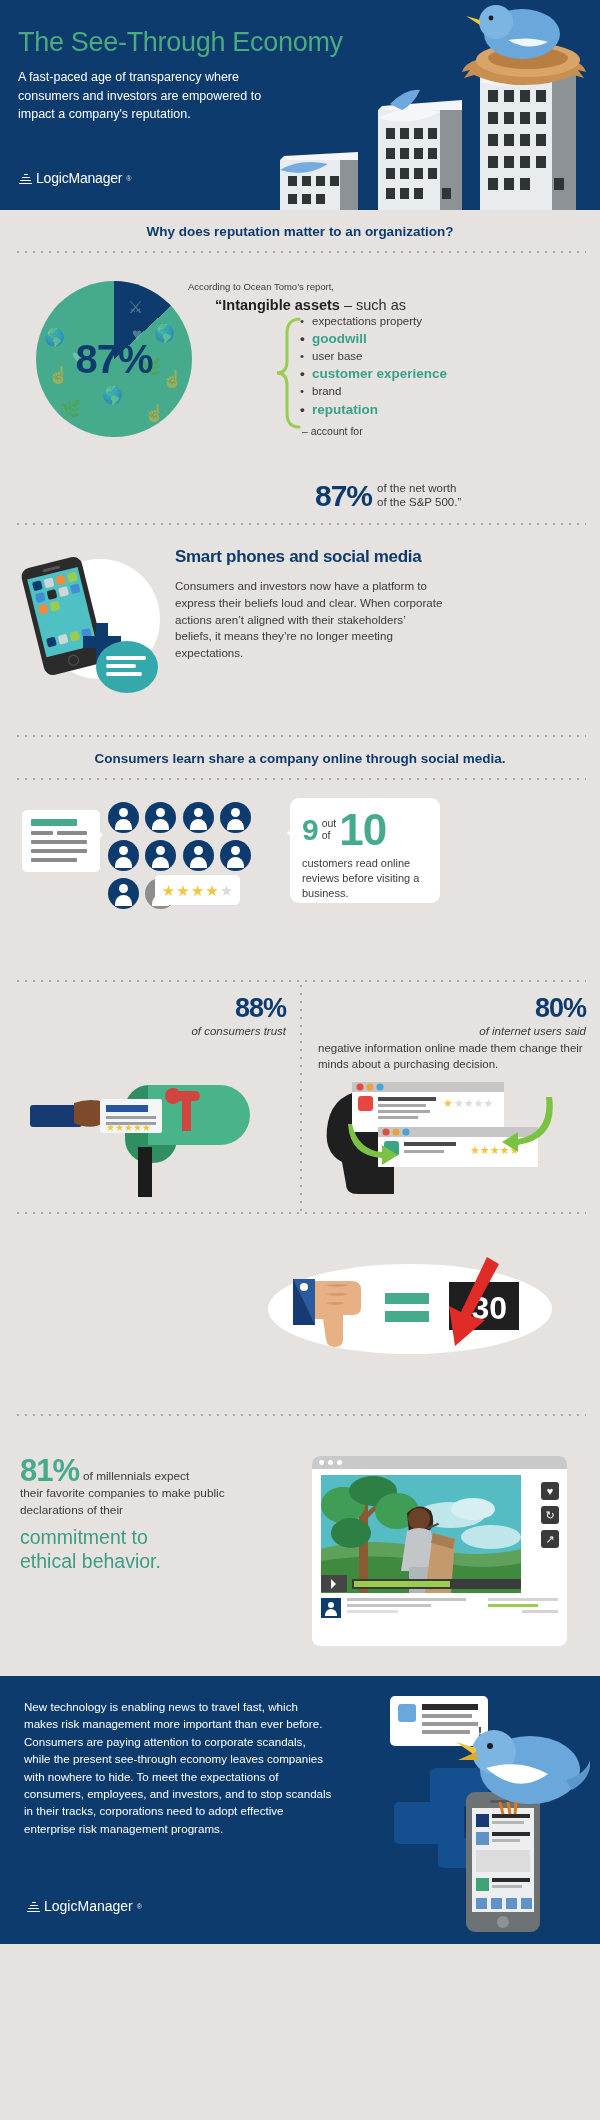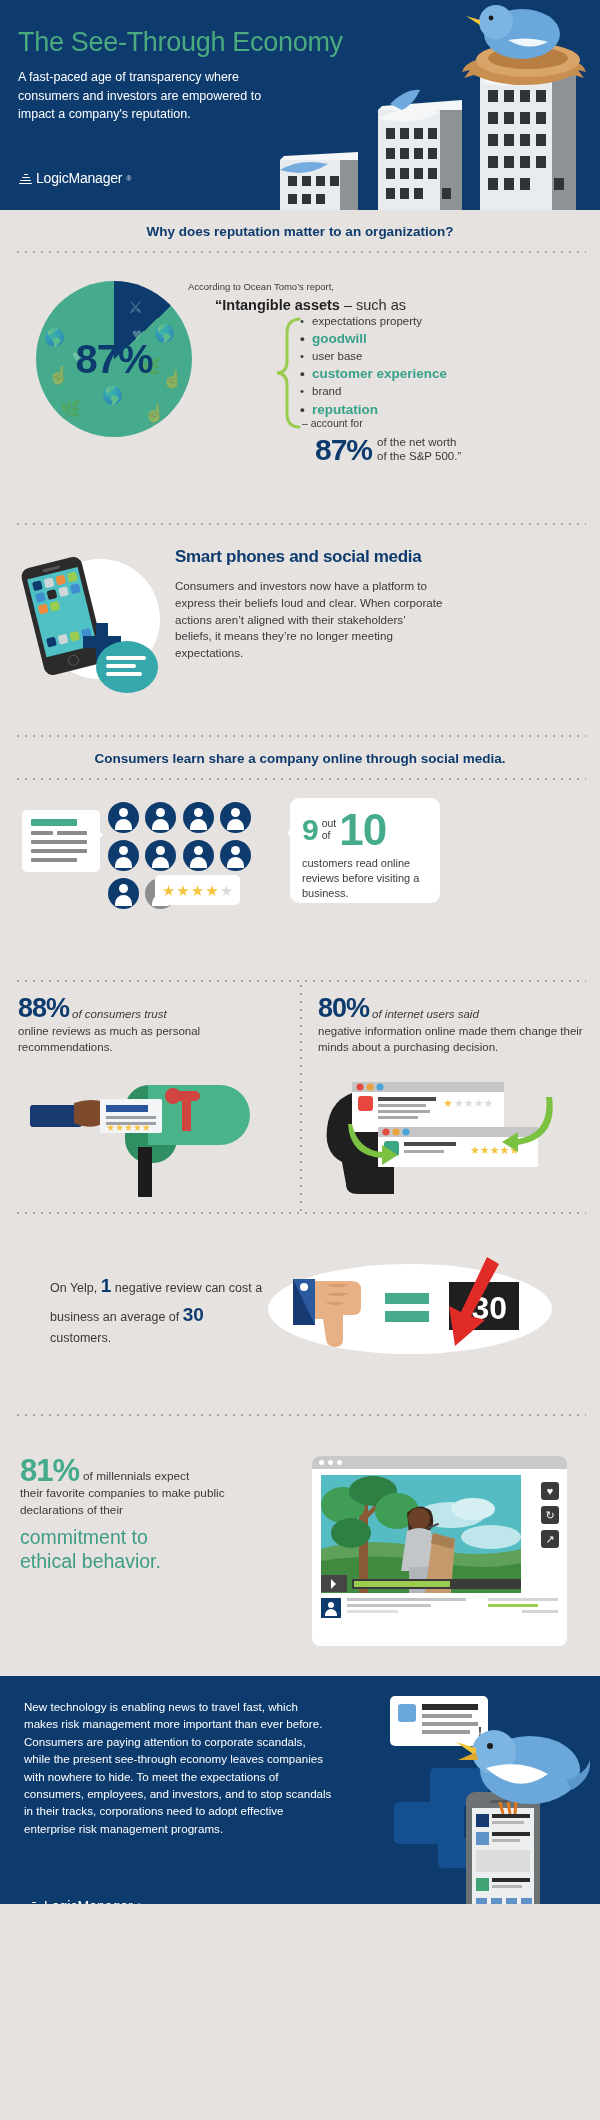--- a/index.html
+++ b/index.html
@@ -77,24 +77,24 @@
     color:#0d3b6e; font-size:40px; font-weight:bold; letter-spacing:-1px;
   }
   .ot-src { position:absolute; left:188px; top:28px; font-size:9.5px; color:#3d3d3d; }
   .ot-quote{ position:absolute; left:215px; top:44px; font-size:14.5px; color:#2f2f2f;}
   .ot-quote b{ color:#1f1f1f; font-weight:bold;}
   .brace { position:absolute; left:275px; top:64px; }
   .bullets { position:absolute; left:300px; top:60px; font-size:11.5px; color:#3a3a3a; line-height:1.52;}
   .bullets li { list-style:none; position:relative; padding-left:12px; }
   .bullets li:before{ content:"•"; position:absolute; left:0; color:#3a3a3a;}
   .bullets li.hi { color:#38a18a; font-weight:bold; font-size:13.5px; line-height:1.3;}
-  .acct { position:absolute; left:302px; top:164px; font-size:10.5px; color:#3a3a3a;}
+  .acct { position:absolute; left:302px; top:172px; font-size:10.5px; color:#3a3a3a;}
   .big87 { position:absolute; left:315px; top:182px; display:flex; align-items:flex-end; gap:5px;}
   .big87 .n { font-size:30px; font-weight:bold; color:#0d3b6e; letter-spacing:-1px; line-height:.95;}
-  .big87 .t { font-size:11.5px; color:#3a3a3a; line-height:1.25; padding-bottom:1px;}
+  .big87 .t { font-size:11.5px; color:#3a3a3a; line-height:1.25; padding-bottom:1px;margin-top:46px;}
 
   
   .phone-sec { position:relative; height:210px; }
   .phone-art { position:absolute; left:18px; top:24px; width:150px; height:150px;}
   .pa-circle { position:absolute; left:22px; top:10px; width:120px; height:120px; background:#fff; border-radius:50%;}
   .pa-phone {
     position:absolute; left:14px; top:12px; width:62px; height:110px;
     background:#2b2b2b; border-radius:9px; transform: rotate(-14deg);
   }
   .pa-screen { position:absolute; left:5px; top:11px; width:52px; height:80px; background:#4fc0c4; overflow:hidden;}
@@ -134,21 +134,21 @@
   .b9-nums{ display:flex; align-items:center; gap:3px;}
   .b9-nums .n9{ font-size:30px; color:#45ab8c; font-weight:bold; line-height:1;}
   .b9-nums .oo{ font-size:10.5px; color:#3a3a3a; line-height:1.1;}
   .b9-nums .n10{ font-size:44px; color:#45ab8c; font-weight:bold; line-height:1; letter-spacing:-1px;}
   .b9-txt{ font-size:11px; color:#3a3a3a; line-height:1.35; margin-top:4px;}
 
   
   .two-col { position:relative; display:flex; height:230px; }
   .col { flex:1; padding: 14px 14px 0 18px; position:relative;}
   .col.right{ padding-left:16px;}
-  .pct-line { display:flex; align-items:flex-end; gap:3px;}
+  .pct-line { display:flex; align-items:flex-end; gap:3px;flex-direction:column;}
   .pct-line .big { font-size:27px; font-weight:bold; color:#0d3b6e; letter-spacing:-1px; line-height:.95;}
   .pct-line .sm { font-size:11.5px; color:#3a3a3a; padding-bottom:2px;font-style:italic;}
   .pct-body { font-size:11.5px; color:#3a3a3a; line-height:1.42; margin-top:1px;}
 
   .mailbox{ position:absolute; left:30px; top:95px; width:230px; height:120px;}
   .head-art{ position:absolute; left:8px; top:90px; width:255px; height:125px;}
 
   
   .yelp-sec{ position:relative; height:200px;}
   .yelp-text{ position:absolute; left:50px; top:58px; width:215px; font-size:12.5px; color:#3a3a3a; line-height:1.5;}
@@ -174,21 +174,21 @@
   .vc-prog i{ position:absolute;left:2px;top:2px;height:6px;width:57%;background:#9acd4f;}
   .vc-icons{ position:absolute; right:8px; top:26px; display:flex;flex-direction:column;gap:6px;}
   .vc-ic{ width:18px;height:18px;background:#3a3a3a;border-radius:3px;color:#fff;font-size:11px;display:flex;align-items:center;justify-content:center;}
   .vc-meta{ position:absolute; left:9px; top:142px; width:237px; display:flex; gap:6px;}
   .vc-ava{ width:20px;height:20px;background:#0d3b6e;position:relative;}
   .vc-ava:before{content:"";position:absolute;left:7px;top:4px;width:6px;height:6px;border-radius:50%;background:#fff;}
   .vc-ava:after{content:"";position:absolute;left:4px;top:11px;width:12px;height:7px;border-radius:6px 6px 0 0;background:#fff;}
   .vc-lines i{ display:block; height:3px; background:#c4c4c4; margin-bottom:3px;}
 
   
-  .footer{ position:relative; width:600px; height:228px; background:#0d3b6e; overflow:hidden;}
+  .footer{ position:relative; width:600px; height:268px; background:#0d3b6e; overflow:hidden;}
   .footer-text{ position:absolute; left:24px; top:22px; width:310px; font-size:11.6px; color:#fff; line-height:1.5;}
   .footer-logo{ position:absolute; left:27px; top:222px; display:flex;align-items:center;gap:4px;color:#fff;font-size:14px;}
   .footer-art{ position:absolute; right:10px; top:14px; width:200px; height:250px;}
 </style>
 </head>
 <body>
 
 <div class="page">
 
   <div class="hero">
@@ -432,21 +432,20 @@
   </div>
 
   <div class="dots-h"></div>
 
   <div class="two-col">
     <div class="col">
       <div class="pct-line">
         <span class="big">88%</span>
         <span class="sm">of consumers trust</span>
       </div>
-      <div class="pct-body">online reviews as much as personal recommendations.</div>
 
       <svg class="mailbox" viewBox="0 0 230 120">
         <rect x="95" y="8" width="52" height="78" rx="24" fill="#2f8f62"></rect>
         <path d="M118 8 h72 a26 26 0 0 1 0 60 h-72 z" fill="#49b389"></path>
         <rect x="108" y="70" width="14" height="50" fill="#1c1c1c"></rect>
         <rect x="152" y="14" width="9" height="40" fill="#d0453f"></rect>
         <rect x="140" y="14" width="30" height="10" rx="5" fill="#d0453f"></rect>
         <circle cx="143" cy="19" r="8" fill="#d0453f"></circle>
         <rect x="0" y="28" width="52" height="22" rx="3" fill="#173a72"></rect>
         <path d="M44 26 q24 -8 44 6 q-18 26 -44 14z" fill="#7d4a2b"></path>
@@ -501,23 +500,20 @@
 
         <path d="M42 52 q6 26 30 28 l0 -7 l16 10 l-16 10 l0 -7 q-32 -2 -34 -34z" fill="#7cc242"></path>
         <path d="M236 25 q4 36 -28 42 l0 -7 l-16 10 l16 10 l0 -7 q40 -6 34 -48z" fill="#7cc242"></path>
       </svg>
     </div>
   </div>
 
   <div class="dots-h"></div>
 
   <div class="yelp-sec">
-    <div class="yelp-text">
-      <span>On Yelp, </span><span class="n">1</span><span> negative review can cost a business an average of </span><span class="n">30</span><span> customers.</span>
-    </div>
     <svg class="yelp-art" viewBox="0 0 290 120">
       <ellipse cx="145" cy="60" rx="142" ry="45" fill="#fff"></ellipse>
 
       <rect x="28" y="30" width="22" height="46" fill="#173a72"></rect>
       <path d="M28 30 l22 0 l0 46 z" fill="#2b5a9e"></path>
       <circle cx="39" cy="38" r="4" fill="#fff"></circle>
       <path d="M50 32 l36 0 q10 0 10 8 l0 18 q0 8 -8 8 l-10 0 l0 24 q0 8 -8 8 q-8 0 -9 -8 l-3 -20 l-8 0 z" fill="#e8b185"></path>
       <path d="M60 36 q16 -2 24 0 q-12 4 -24 0z" fill="#d49a6e"></path>
       <path d="M60 45 q16 -2 24 0 q-12 4 -24 0z" fill="#d49a6e"></path>
       <path d="M60 54 q14 -2 20 0 q-10 4 -20 0z" fill="#d49a6e"></path>

